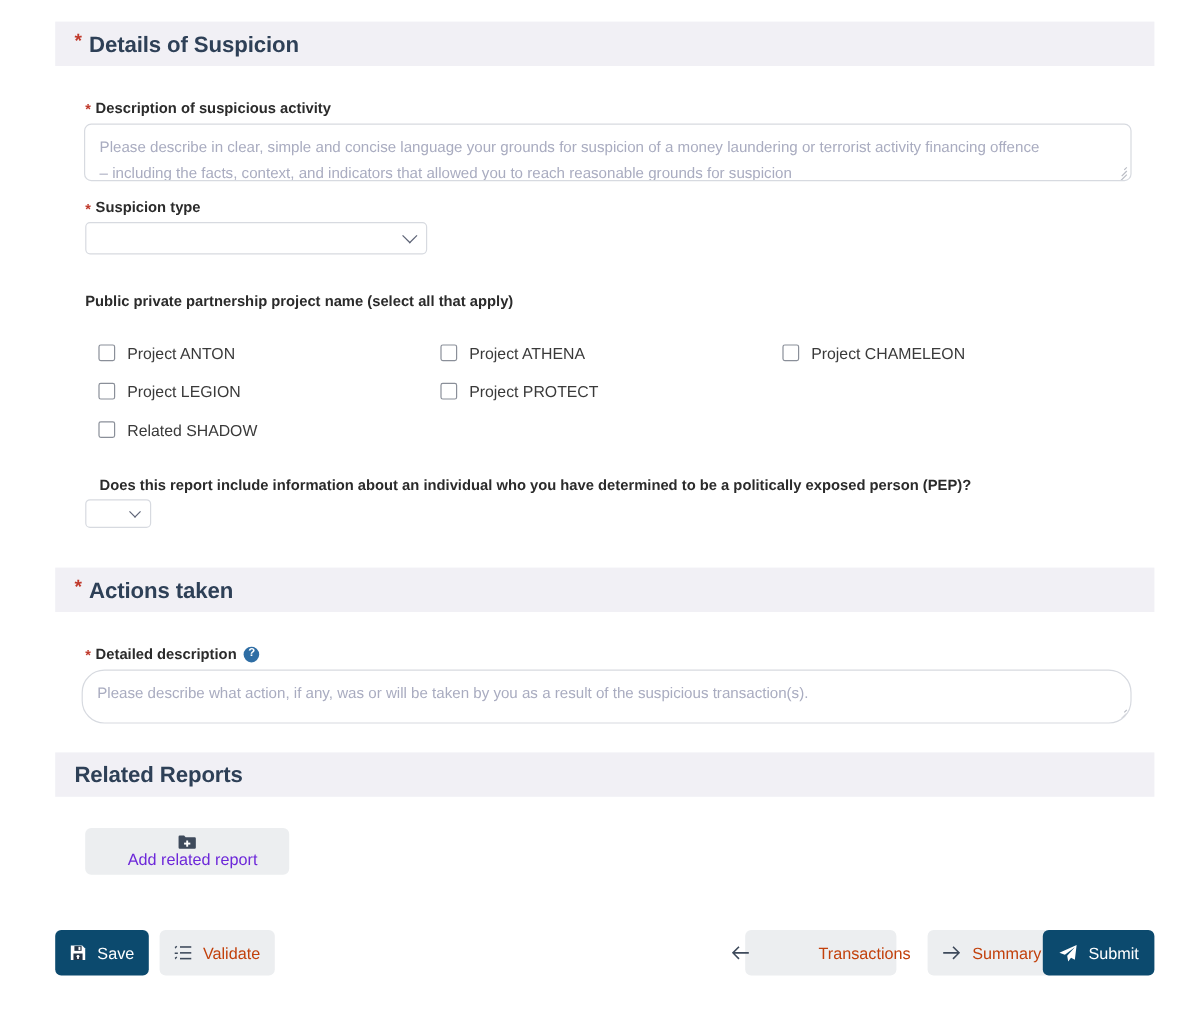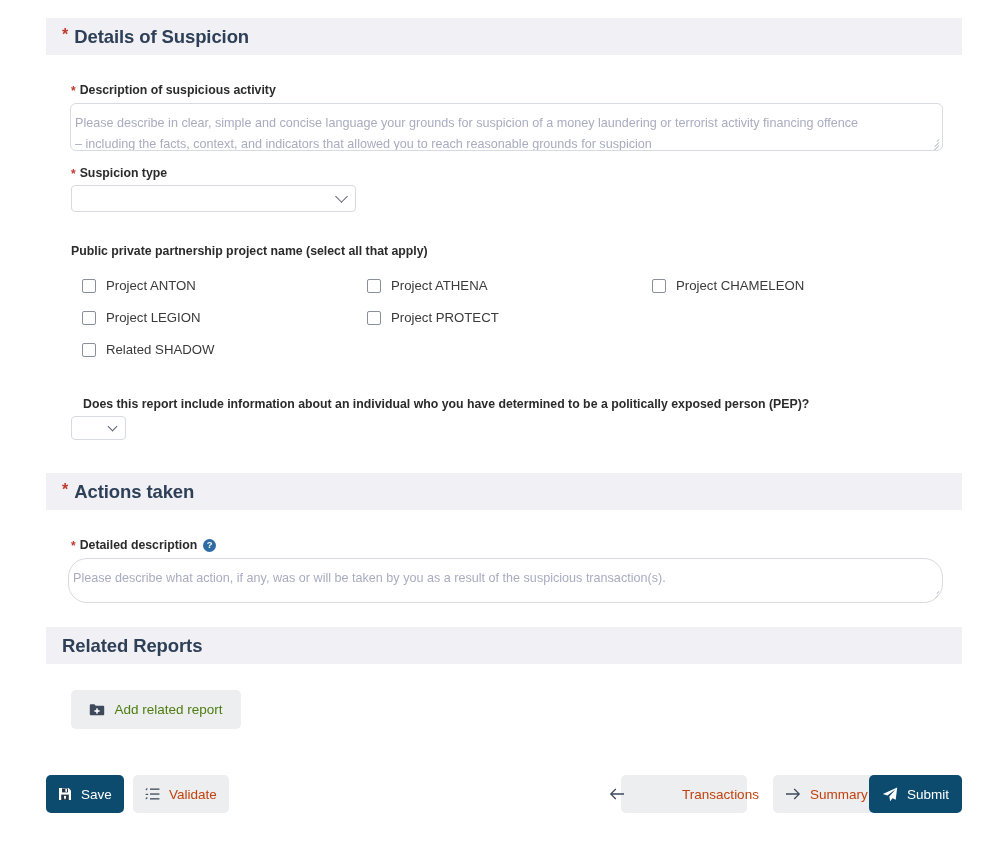--- a/index.html
+++ b/index.html
@@ -65,21 +65,21 @@
     margin-right: 4px;
     top: 1px;
   }
 
   
   .textarea-box {
     position: absolute;
     background: #ffffff;
     border: 1px solid #d7dae0;
     border-radius: 6px;
-    padding: 9px 4px;
+    padding: 9px 12px;
     color: #a9acc0;
     font-size: 12.6px;
     line-height: 21px;
     overflow: hidden;
     resize: none;
     font-family: "Liberation Sans", sans-serif;
   }
   .textarea-box .ph-line { white-space: nowrap; }
   .grip {
     position: absolute;
@@ -123,21 +123,21 @@
   
   .cb-grid {
     position: absolute;
     left: 82px;
     top: 278px;
     width: 860px;
   }
   .cb-row {
     display: flex;
     height: 32px;
-    align-items: flex-start;
+    align-items: center;
   }
   .cb-item {
     display: flex;
     align-items: center;
     width: 285px;
   }
   .cb-box {
     width: 14px; height: 14px;
     border: 1px solid #8a8f99;
     border-radius: 2px;
@@ -185,21 +185,22 @@
     color: #c2410c;
     border: none;
   }
   .btn-dark {
     background: #0c4a6e;
     color: #ffffff;
     border: none;
   }
   .btn-add {
     background: #eceef0;
-    color: #4d7c0f;
+    color: #6d28d9;
+    flex-direction: column;
   }
 
   .icon { display: inline-block; flex: 0 0 auto; line-height: 0; }
 </style>
 </head>
 <body>
 
 <div class="page">
 
   <div class="section-header" style="top:18px;">

